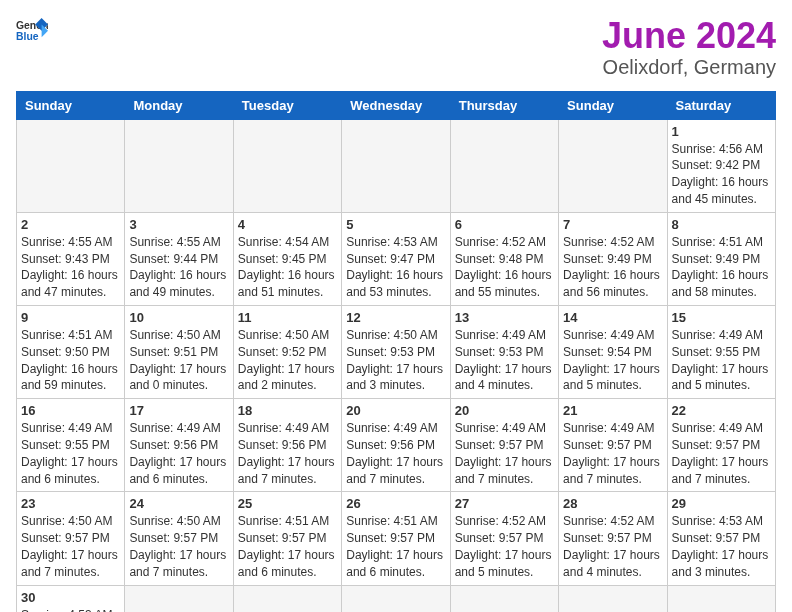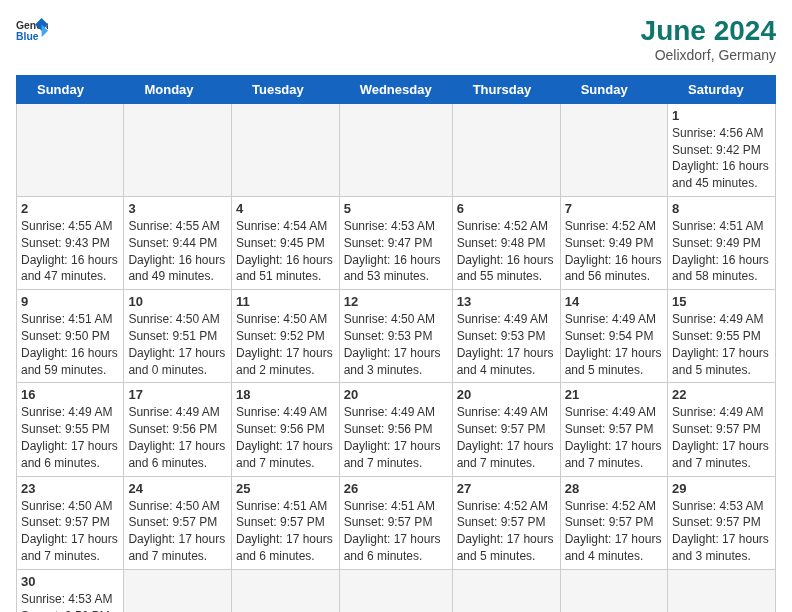--- a/index.html
+++ b/index.html
@@ -22,38 +22,38 @@
       gap: 4px;
     }
     .logo-icon {
       width: 32px;
       height: 28px;
     }
     .title-area {
       text-align: right;
     }
     .main-title {
-      font-size: 28px;
+      font-size: 36px;
       font-weight: bold;
-      color: #0f766e;
+      color: #a21caf;
       line-height: 1.1;
     }
     .subtitle {
-      font-size: 14px;
+      font-size: 20px;
       color: #555;
     }
     .calendar {
       width: 100%;
       border-collapse: collapse;
       font-size: 11px;
     }
     .calendar th {
       background: #1565c0;
       color: #fff;
-      padding: 6px 20px;
+      padding: 6px 8px;
       text-align: left;
       font-size: 13px;
       font-weight: bold;
       border: 1px solid #1565c0;
     }
     .calendar td {
       border: 1px solid #ccc;
       vertical-align: top;
       padding: 4px;
       width: calc(100% / 7);

